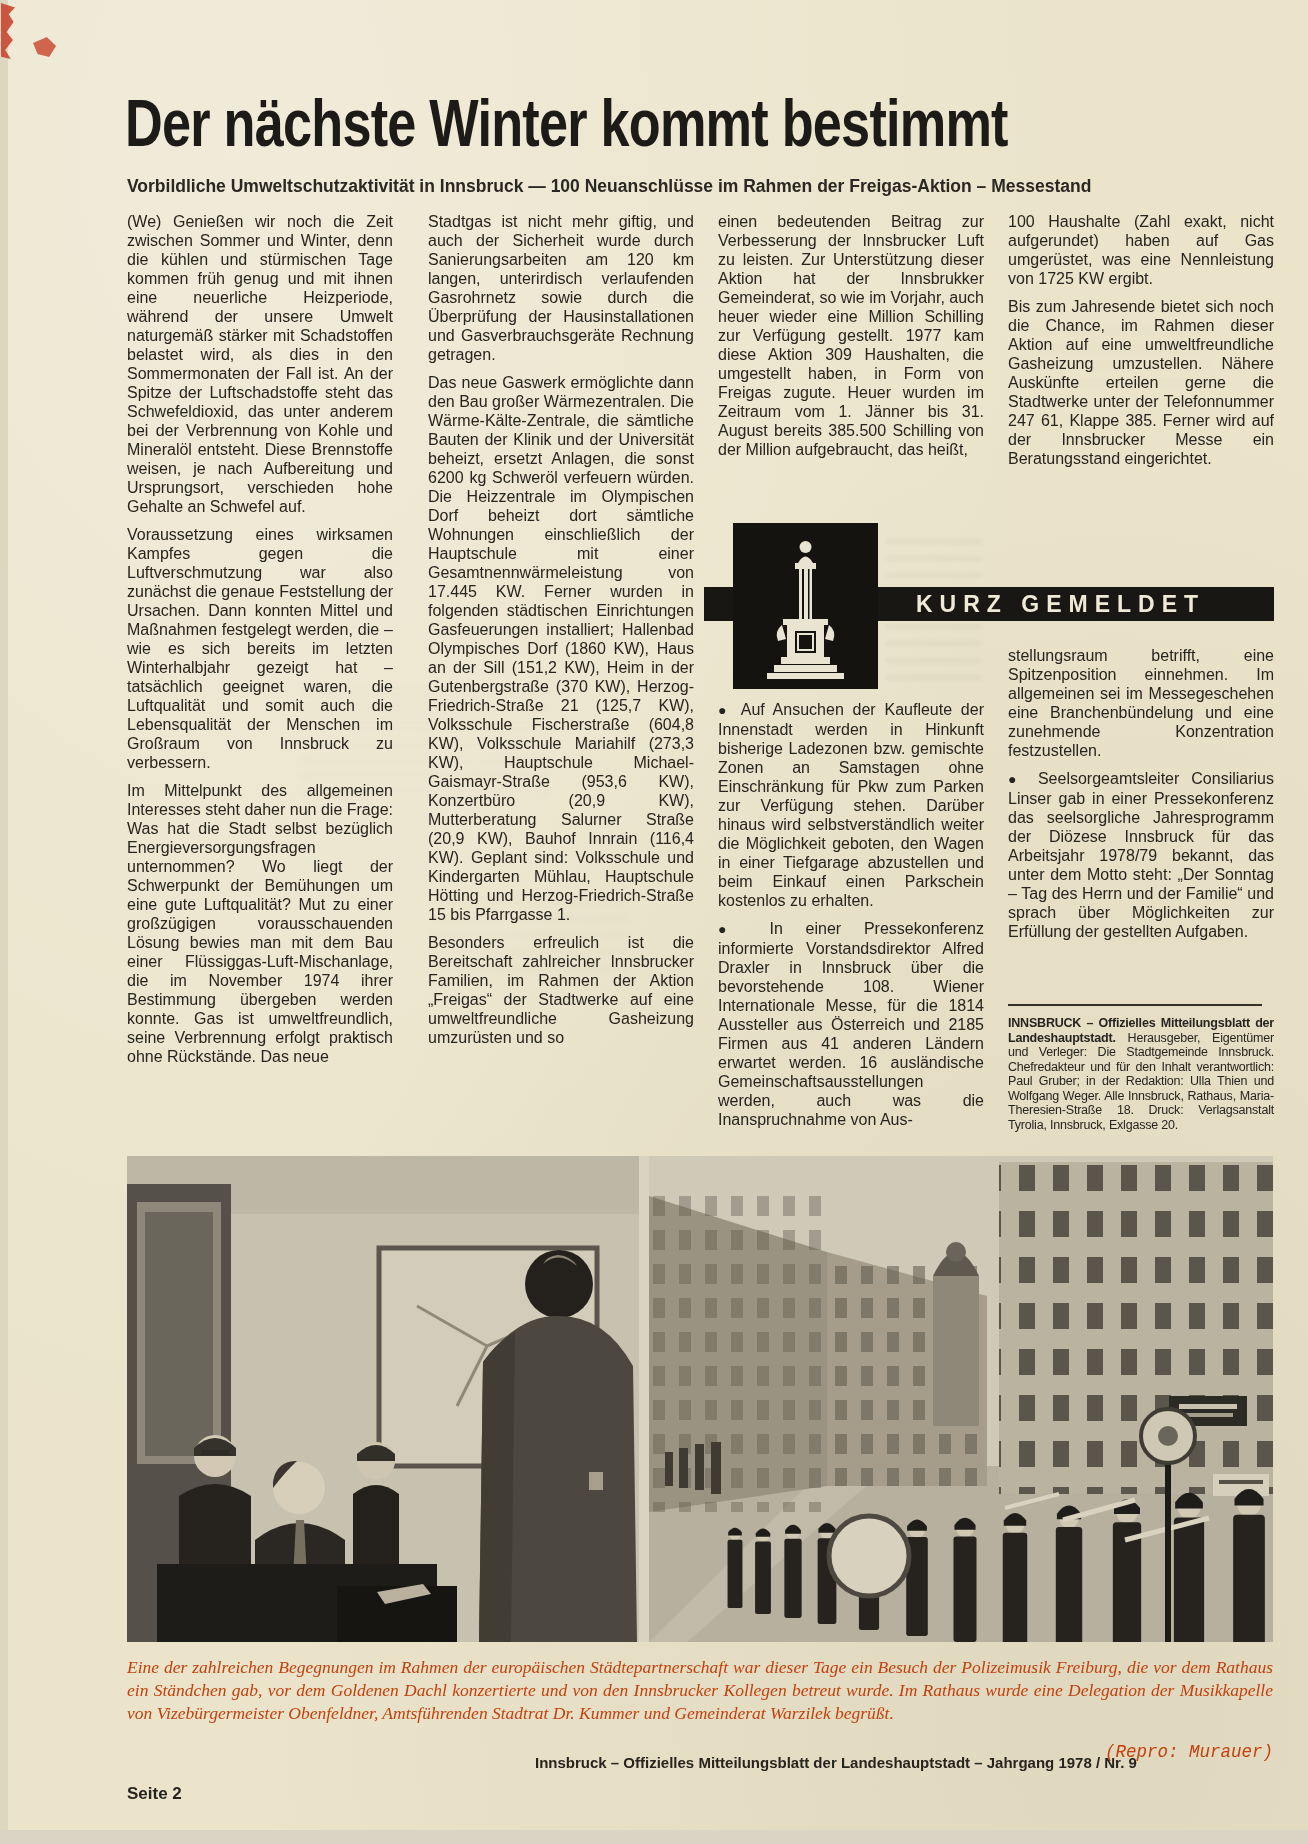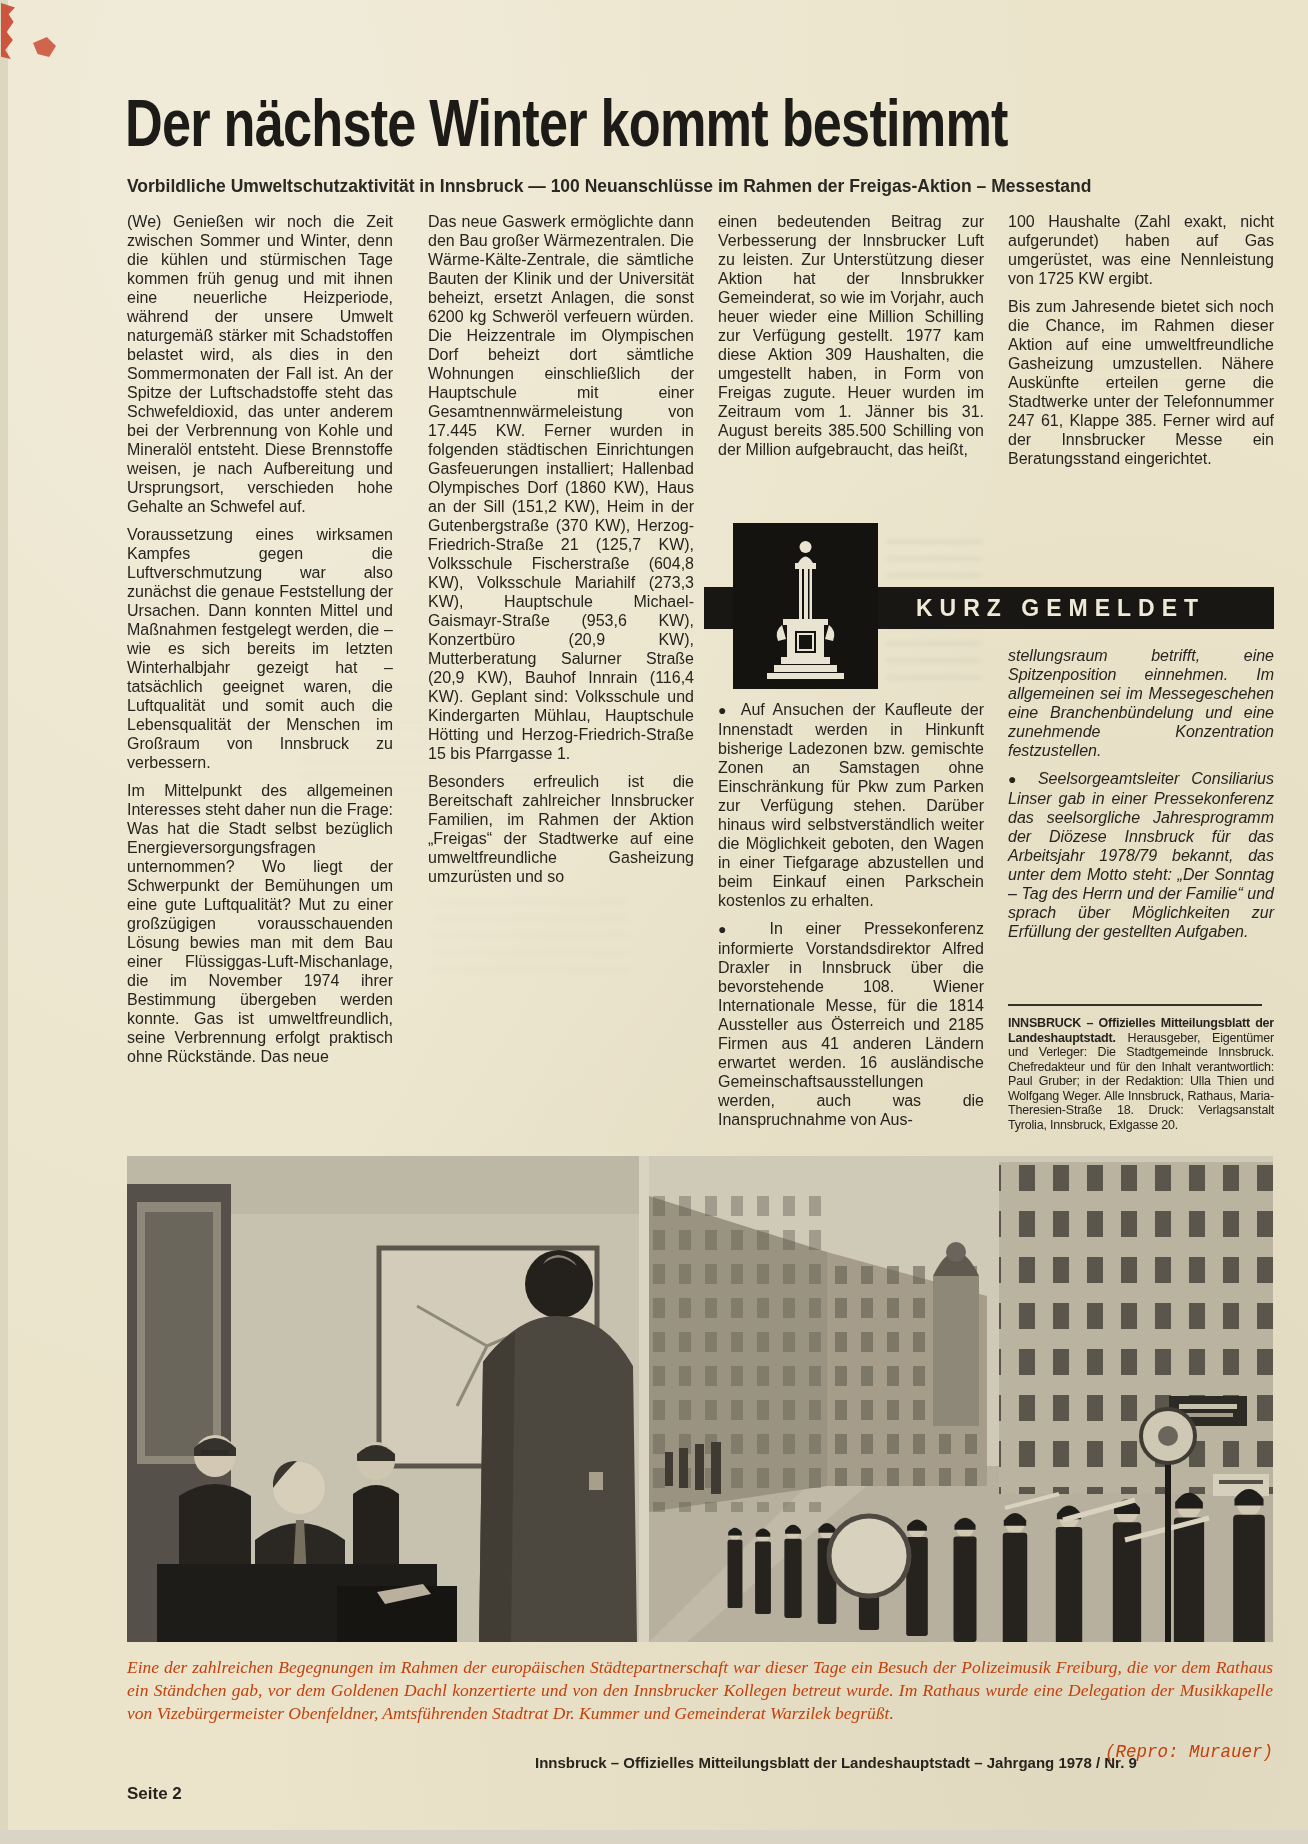--- a/index.html
+++ b/index.html
@@ -22,25 +22,25 @@
   .subheadline{position:absolute;left:127px;top:176px;width:1000px;font-size:17.5px;font-weight:700;
         white-space:nowrap;color:#2a2822;}
 
   .col{position:absolute;width:266px;font-size:16px;line-height:19px;text-align:justify;}
   .col p{margin:0 0 9px 0;}
   .col1{left:127px;top:212px;}
   .col2{left:428px;top:212px;}
   .col3a{left:718px;top:212px;}
   .col3b{left:718px;top:700px;}
   .col4a{left:1008px;top:212px;}
-  .col4b{left:1008px;top:646px;font-style:italic;}
+  .col4b{left:1008px;top:646px;}
   .dot{font-size:14px;letter-spacing:2px;}
 
   .monument{position:absolute;left:733px;top:523px;width:145px;height:166px;z-index:3;}
-  .kg-bar{position:absolute;left:704px;top:587px;width:570px;height:42px;background:#191713;
+  .kg-bar{position:absolute;left:704px;top:587px;width:570px;height:34px;background:#191713;
         display:flex;align-items:center;z-index:2;}
   .kg-title{margin-left:212px;color:#efe9d8;font-size:23px;font-weight:700;letter-spacing:7px;white-space:nowrap;}
 
   .rule4{position:absolute;left:1008px;top:1004px;width:254px;height:2px;background:#33302a;}
   .imprint{position:absolute;left:1008px;top:1016px;width:266px;font-size:12.5px;line-height:14.5px;
         text-align:justify;letter-spacing:-0.2px;}
   .imprint .lead{font-weight:700;margin-top:20px;}
 
   .photo-wrap{position:absolute;left:127px;top:1156px;width:1146px;height:486px;}
   .photo-wrap svg{display:block;width:100%;height:100%;}
@@ -78,20 +78,21 @@
   <h1 class="headline">Der nächste Winter kommt bestimmt</h1>
   <div class="subheadline">Vorbildliche Umweltschutzaktivität in Innsbruck — 100 Neuanschlüsse im Rahmen der Freigas-Aktion – Messestand</div>
 
   <div class="col col1">
     <p>(We) Genießen wir noch die Zeit zwischen Sommer und Winter, denn die kühlen und stürmischen Tage kommen früh genug und mit ihnen eine neuerliche Heizperiode, während der unsere Umwelt naturgemäß stärker mit Schadstoffen belastet wird, als dies in den Sommermonaten der Fall ist. An der Spitze der Luftschadstoffe steht das Schwefeldioxid, das unter anderem bei der Verbrennung von Kohle und Mineralöl entsteht. Diese Brennstoffe weisen, je nach Aufbereitung und Ursprungsort, verschieden hohe Gehalte an Schwefel auf.</p>
     <p>Voraussetzung eines wirksamen Kampfes gegen die Luftverschmutzung war also zunächst die genaue Feststellung der Ursachen. Dann konnten Mittel und Maßnahmen festgelegt werden, die – wie es sich bereits im letzten Winterhalbjahr gezeigt hat – tatsächlich geeignet waren, die Luftqualität und somit auch die Lebensqualität der Menschen im Großraum von Innsbruck zu verbessern.</p>
     <p>Im Mittelpunkt des allgemeinen Interesses steht daher nun die Frage: Was hat die Stadt selbst bezüglich Energieversorgungsfragen unternommen? Wo liegt der Schwerpunkt der Bemühungen um eine gute Luftqualität? Mut zu einer großzügigen vorausschauenden Lösung bewies man mit dem Bau einer Flüssiggas-Luft-Mischanlage, die im November 1974 ihrer Bestimmung übergeben werden konnte. Gas ist umweltfreundlich, seine Verbrennung erfolgt praktisch ohne Rückstände. Das neue</p>
   </div>
 
   <div class="col col2">
+    <p>Stadtgas ist nicht mehr giftig, und auch der Sicherheit wurde durch Sanierungsarbeiten am 120 km langen, unterirdisch verlaufenden Gasrohrnetz sowie durch die Überprüfung der Hausinstallationen und Gasverbrauchsgeräte Rechnung getragen.</p>
     <p>Das neue Gaswerk ermöglichte dann den Bau großer Wärmezentralen. Die Wärme-Kälte-Zentrale, die sämtliche Bauten der Klinik und der Universität beheizt, ersetzt Anlagen, die sonst 6200 kg Schweröl verfeuern würden. Die Heizzentrale im Olympischen Dorf beheizt dort sämtliche Wohnungen einschließlich der Hauptschule mit einer Gesamtnennwärmeleistung von 17.445 KW. Ferner wurden in folgenden städtischen Einrichtungen Gasfeuerungen installiert; Hallenbad Olympisches Dorf (1860 KW), Haus an der Sill (151,2 KW), Heim in der Gutenbergstraße (370 KW), Herzog-Friedrich-Straße 21 (125,7 KW), Volksschule Fischerstraße (604,8 KW), Volksschule Mariahilf (273,3 KW), Hauptschule Michael-Gaismayr-Straße (953,6 KW), Konzertbüro (20,9 KW), Mutterberatung Salurner Straße (20,9 KW), Bauhof Innrain (116,4 KW). Geplant sind: Volksschule und Kindergarten Mühlau, Hauptschule Hötting und Herzog-Friedrich-Straße 15 bis Pfarrgasse 1.</p>
     <p>Besonders erfreulich ist die Bereitschaft zahlreicher Innsbrucker Familien, im Rahmen der Aktion „Freigas“ der Stadtwerke auf eine umweltfreundliche Gasheizung umzurüsten und so</p>
   </div>
 
   <div class="col col3a">
     <p>einen bedeutenden Beitrag zur Verbesserung der Innsbrucker Luft zu leisten. Zur Unterstützung dieser Aktion hat der Innsbrukker Gemeinderat, so wie im Vorjahr, auch heuer wieder eine Million Schilling zur Verfügung gestellt. 1977 kam diese Aktion 309 Haushalten, die umgestellt haben, in Form von Freigas zugute. Heuer wurden im Zeitraum vom 1. Jänner bis 31. August bereits 385.500 Schilling von der Million aufgebraucht, das heißt,</p>
   </div>
 
   <div class="col col4a">
     <p>100 Haushalte (Zahl exakt, nicht aufgerundet) haben auf Gas umgerüstet, was eine Nennleistung von 1725 KW ergibt.</p>

